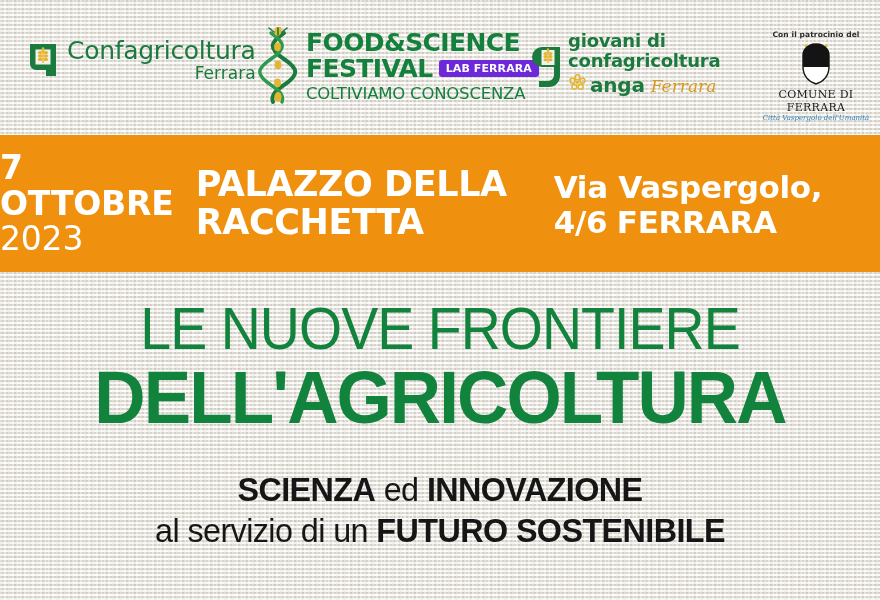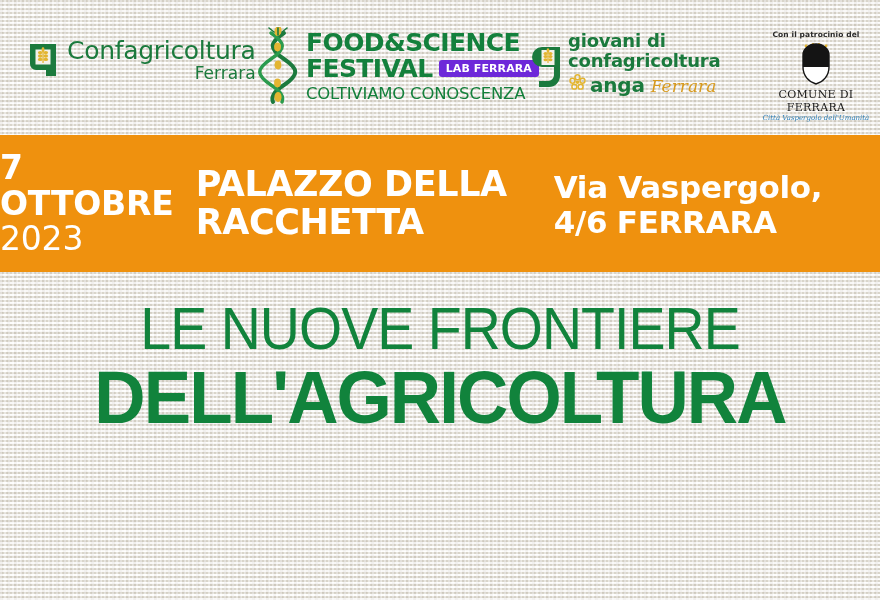--- a/index.html
+++ b/index.html
@@ -260,13 +260,21 @@
     <div class="band-l3">
       <span class="lt">Via Vaspergolo, 4/6</span><span> </span><span class="hv">FERRARA</span>
     </div>
   </div>
 
   <div class="headline">
     <div class="hl1">LE NUOVE FRONTIERE</div>
     <div class="hl2">DELL'AGRICOLTURA</div>
   </div>
 
+  <div class="subline">
+    <div class="sl1">
+      <b>SCIENZA</b><span> </span><span>ed</span><span> </span><b>INNOVAZIONE</b>
+    </div>
+    <div class="sl2">
+      <span>al servizio di un</span><span> </span><b>FUTURO SOSTENIBILE</b>
+    </div>
+  </div>
 </div>
 
 </body></html>

